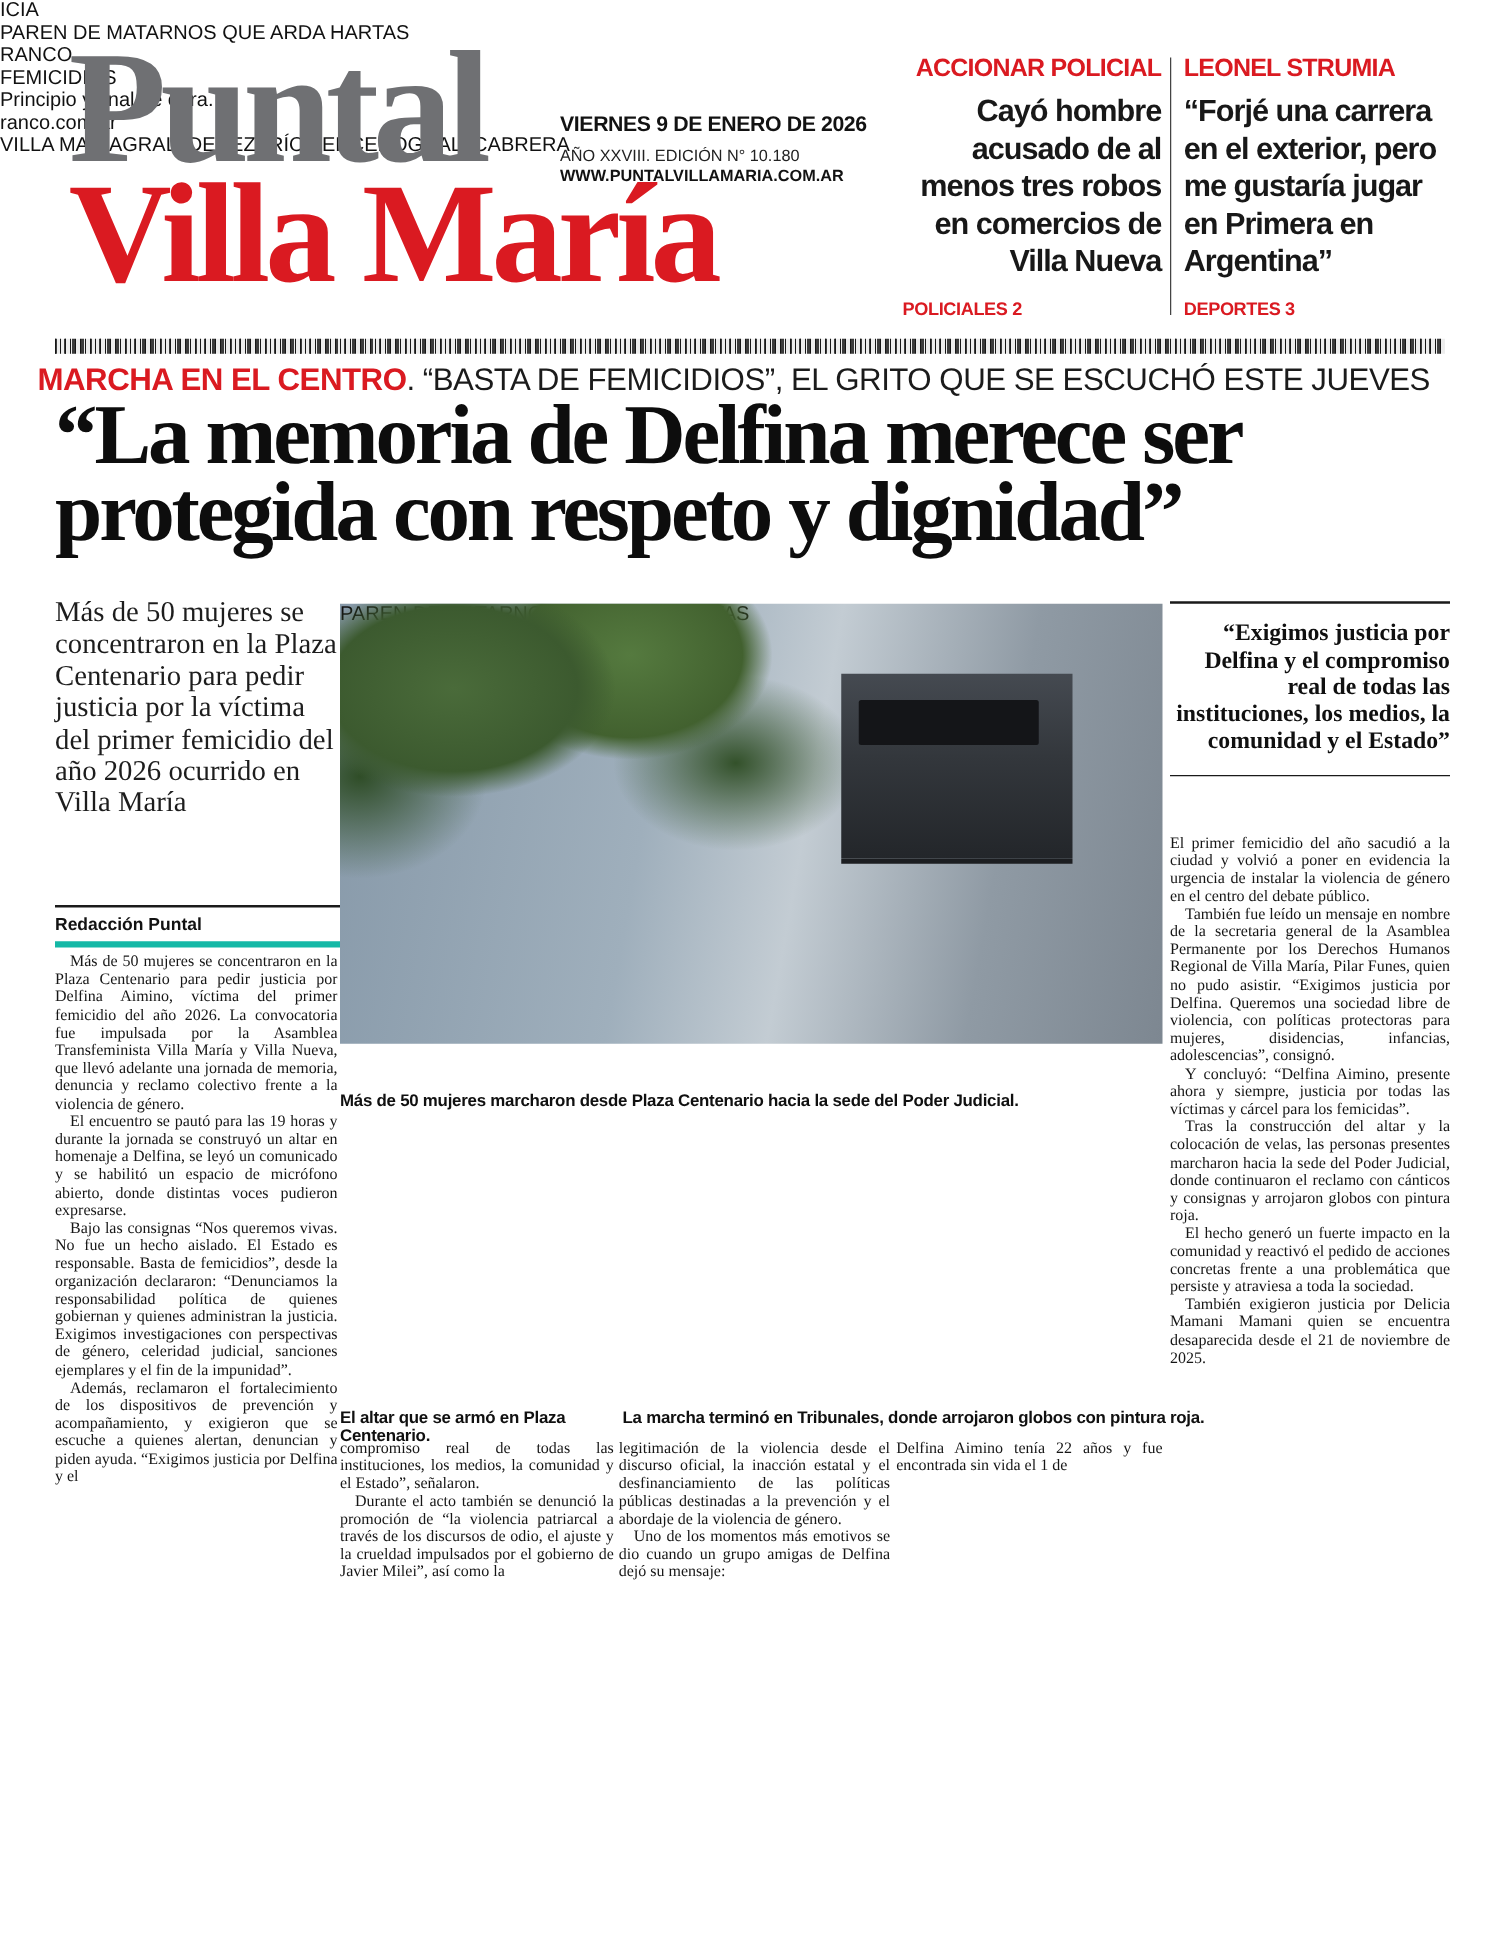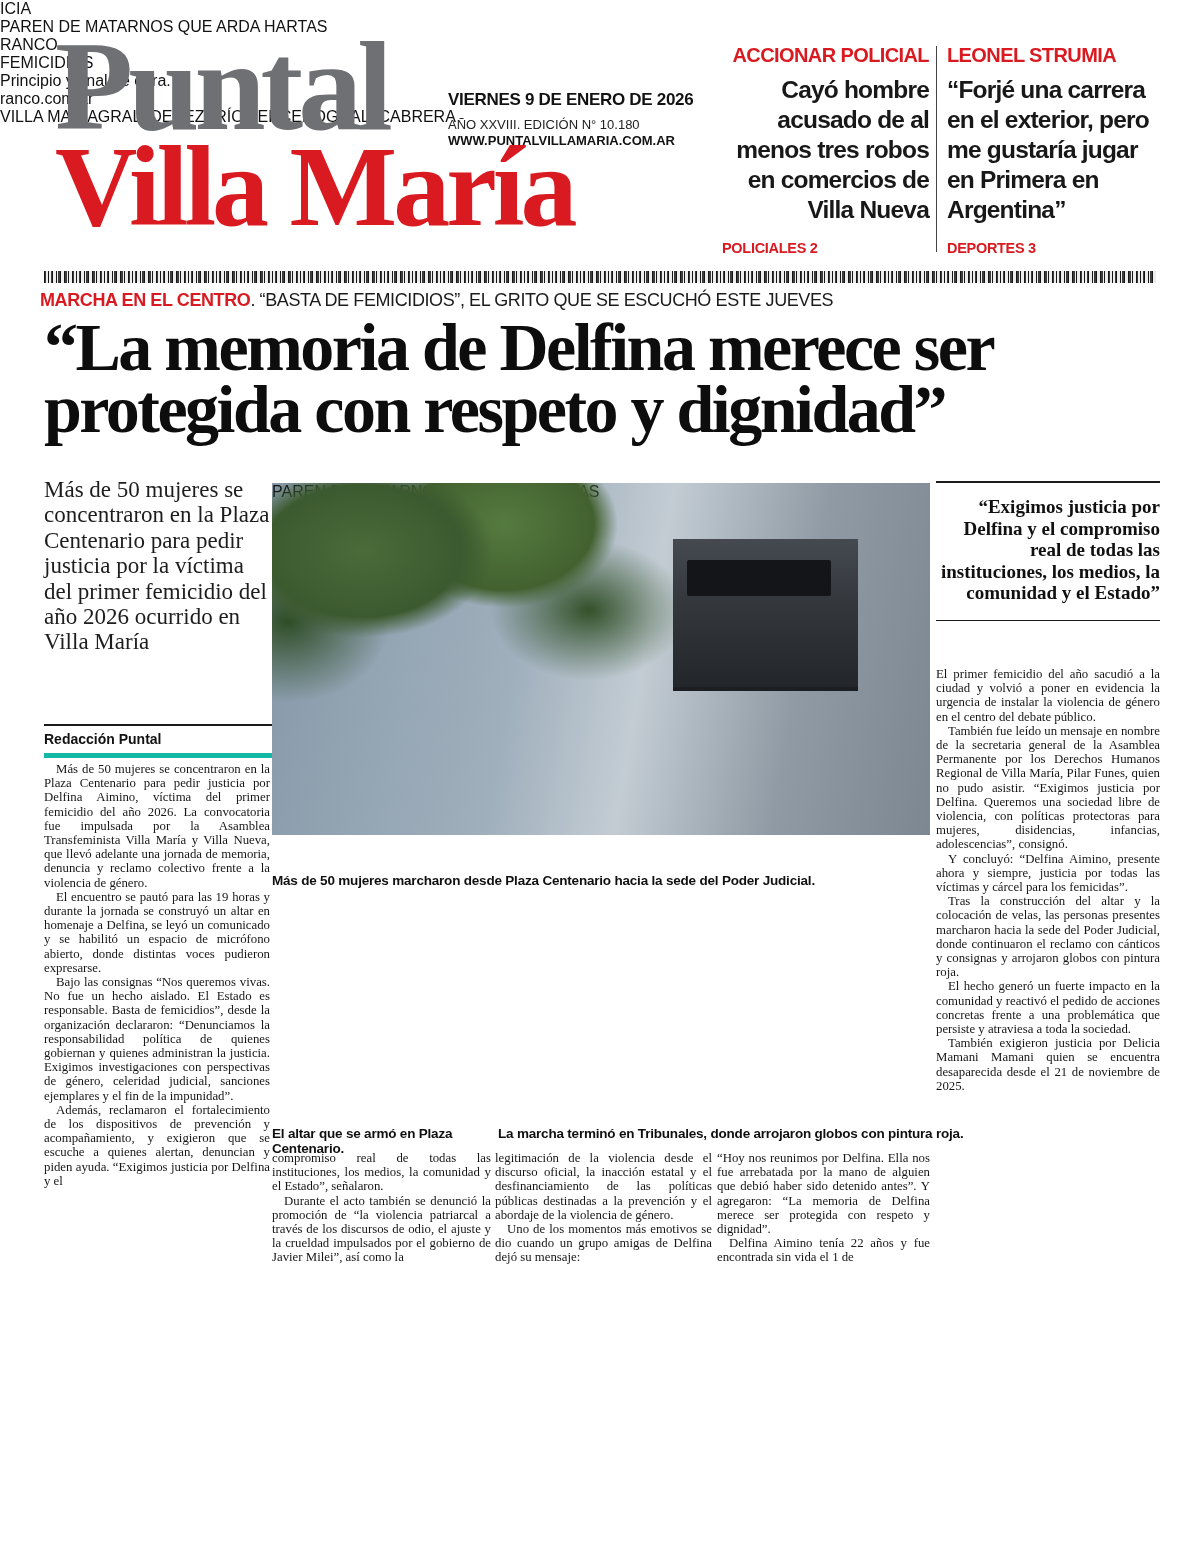--- a/index.html
+++ b/index.html
@@ -22,21 +22,21 @@
   .teaserB{left:947px;width:215px;}
   .t-kicker{color:#da1a21;font-weight:700;font-size:20px;letter-spacing:-0.6px;margin-bottom:8px;}
   .t-head{font-weight:700;font-size:24.5px;line-height:1.22;letter-spacing:-0.8px;color:#181818;}
   .t-section{position:absolute;bottom:0;left:0;color:#da1a21;font-weight:700;font-size:14.5px;letter-spacing:-0.3px;}
   .teaser-divider{position:absolute;left:936px;top:46px;height:206px;width:1px;background:#444;}
 
   
   .barcode{position:absolute;left:44px;top:271px;width:1112px;height:12px;background:
      repeating-linear-gradient(90deg,#161616 0 1px,transparent 1px 4px),
      repeating-linear-gradient(90deg,#3c3c3c 0 2px,transparent 2px 7px),#ededed;}
-  .kicker-row{position:absolute;left:40px;top:290px;width:1112px;font-size:18px;letter-spacing:-0.4px;white-space:nowrap;}
+  .kicker-row{position:absolute;left:30px;top:290px;width:1112px;font-size:25px;letter-spacing:-0.4px;white-space:nowrap;}
   .kick-red{color:#da1a21;font-weight:700;}
   .kick-rest{color:#1b1b1b;font-weight:400;}
   .headline{position:absolute;left:44px;top:316px;width:1116px;margin:0;
             font-family:"Liberation Serif","DejaVu Serif",serif;font-weight:700;
             font-size:68px;line-height:62px;letter-spacing:-2.5px;color:#0d0d0d;}
 
   
   .standfirst{position:absolute;left:44px;top:477px;width:228px;
               font-family:"Liberation Serif","DejaVu Serif",serif;font-size:23px;line-height:25.4px;color:#1d1d1d;}
   .byline{position:absolute;left:44px;top:724px;width:228px;border-top:2px solid #1a1a1a;border-bottom:5px solid #14b8a6;
@@ -332,21 +332,20 @@
 
   <div class="bodycol cont colB">
       <p>compromiso real de todas las instituciones, los medios, la comunidad y el Estado”, señalaron.</p>
       <p>Durante el acto también se denunció la promoción de “la violencia patriarcal a través de los discursos de odio, el ajuste y la crueldad impulsados por el gobierno de Javier Milei”, así como la</p>
     </div>
   <div class="bodycol cont colC">
       <p>legitimación de la violencia desde el discurso oficial, la inacción estatal y el desfinanciamiento de las políticas públicas destinadas a la prevención y el abordaje de la violencia de género.</p>
       <p>Uno de los momentos más emotivos se dio cuando un grupo amigas de Delfina dejó su mensaje:</p>
     </div>
   <div class="bodycol cont colD">
-      <p>“Hoy nos reunimos por Delfina. Ella nos fue arrebatada por la mano de alguien que debió haber sido detenido antes”. Y agregaron: “La memoria de Delfina merece ser protegida con respeto y dignidad”.</p>
       <p>Delfina Aimino tenía 22 años y fue encontrada sin vida el 1 de</p>
     </div>
 
   <div class="pullquote">“Exigimos justicia por Delfina y el compromiso real de todas las instituciones, los medios, la comunidad y el Estado”</div>
   <div class="bodycol cont colE">
       <p>El primer femicidio del año sacudió a la ciudad y volvió a poner en evidencia la urgencia de instalar la violencia de género en el centro del debate público.</p>
       <p>También fue leído un mensaje en nombre de la secretaria general de la Asamblea Permanente por los Derechos Humanos Regional de Villa María, Pilar Funes, quien no pudo asistir. “Exigimos justicia por Delfina. Queremos una sociedad libre de violencia, con políticas protectoras para mujeres, disidencias, infancias, adolescencias”, consignó.</p>
       <p>Y concluyó: “Delfina Aimino, presente ahora y siempre, justicia por todas las víctimas y cárcel para los femicidas”.</p>
       <p>Tras la construcción del altar y la colocación de velas, las personas presentes marcharon hacia la sede del Poder Judicial, donde continuaron el reclamo con cánticos y consignas y arrojaron globos con pintura roja.</p>
       <p>El hecho generó un fuerte impacto en la comunidad y reactivó el pedido de acciones concretas frente a una problemática que persiste y atraviesa a toda la sociedad.</p>

